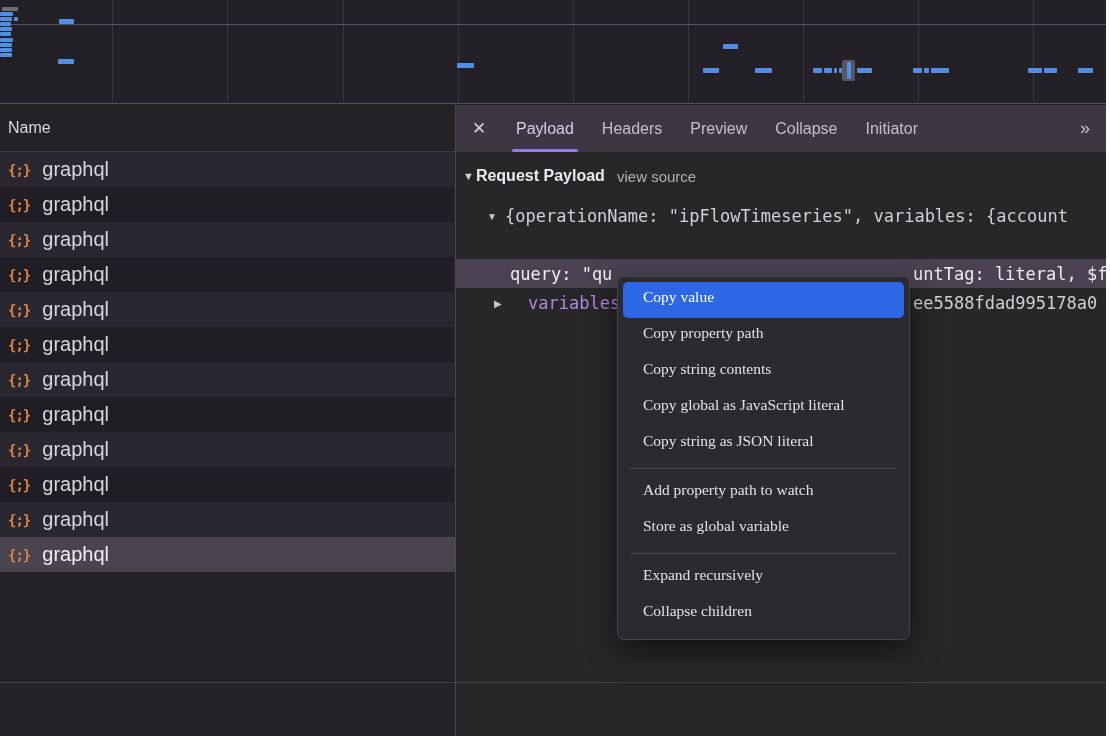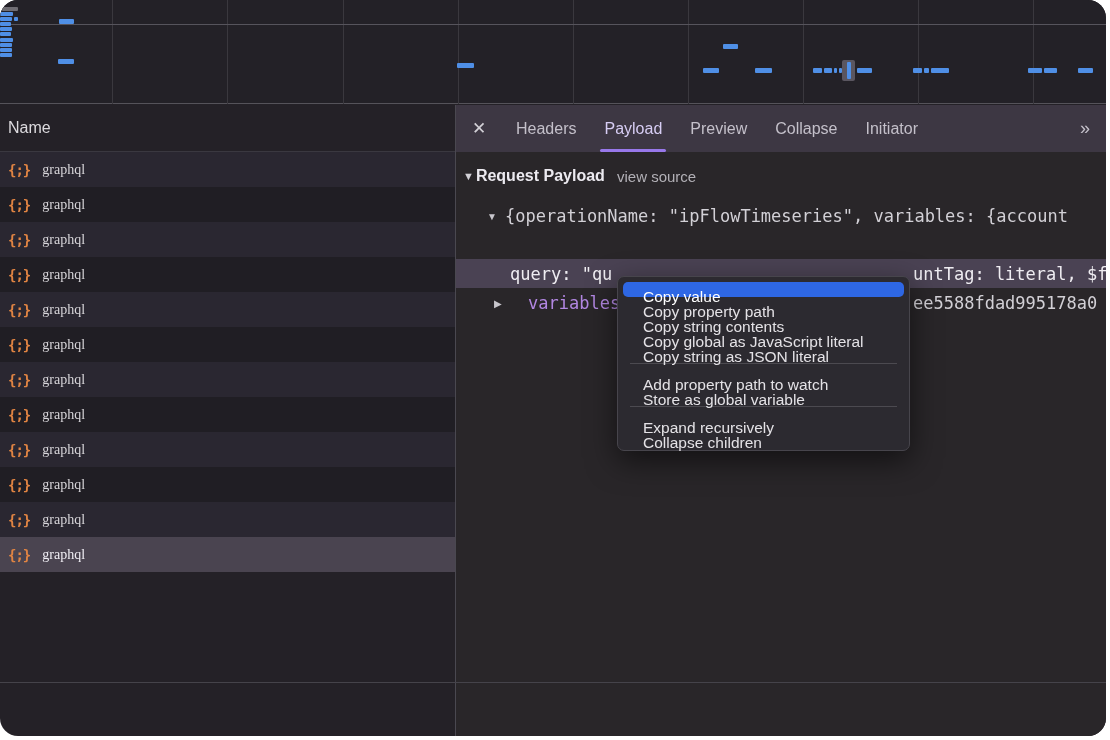--- a/index.html
+++ b/index.html
@@ -1,19 +1,19 @@
 <!DOCTYPE html>
 <html style="--accent-blue: #4f8fe6; --icon-orange: #e08443; --key-purple: #b287e2; --string-cyan: #3ec3ef; --accent-purple: #9878ea; --menu-highlight: #2e67e4;"><head>
 <meta charset="utf-8">
 <style>
   * { margin:0; padding:0; box-sizing:border-box; }
   html,body { background:#ffffff; }
   .screen { position:relative; width:1110px; height:740px; background:#ffffff; overflow:hidden;
             font-family:"Liberation Sans", sans-serif; }
-  .dt { position:absolute; left:0; top:0; width:1106px; height:736px; background:#242127; overflow:hidden;border-radius:18px; }
+  .dt { position:absolute; left:0; top:0; width:1106px; height:736px; background:#242127; overflow:hidden; }
 
   
   .overview { position:absolute; left:0; top:0; width:1106px; height:104px; background:#232127;
               border-bottom:1px solid #55535a; }
   .gridline { position:absolute; top:0; width:1px; height:104px; background:#3a383e; }
   .ov-hline { position:absolute; left:0; top:24px; width:1106px; height:1px; background:#56545c; }
   .ov-bar { position:absolute; border-radius:1px; background:var(--accent-blue); }
   .ov-bar.gray { background:#6f6d73; }
   .ov-marker { position:absolute; background:#5a5660; border-radius:2px; }
   .ov-marker-bar { position:absolute; background:var(--accent-blue); border-radius:1px; }
@@ -22,21 +22,21 @@
   .list-header { position:absolute; left:0; top:105px; width:455px; height:47px; background:#242127;
                  border-bottom:1px solid #3a3840; display:flex; align-items:center; }
   .list-header span { color:#dcdade; font-size:16px; padding-left:8px; }
   .req-list { position:absolute; left:0; top:152px; width:455px; }
   .req-row { width:455px; height:35px; display:flex; align-items:center; cursor:default; }
   .req-row:nth-child(odd) { background:#2a2731; }
   .req-row:nth-child(even) { background:#201e24; }
   .req-row.selected { background:#4a4450; }
   .json-icon { font-family:"DejaVu Sans Mono", monospace; font-weight:700; font-size:14px;
                color:var(--icon-orange); margin-left:8px; letter-spacing:-1px; }
-  .req-label { color:#d8d6da; font-size:14px; margin-left:12px;font-family:Liberation Serif, serif; }
+  .req-label { color:#d8d6da; font-size:20px; margin-left:12px; }
   .req-row.selected .req-label { color:#f0eef4; }
 
   .v-divider { position:absolute; left:455px; top:105px; width:1px; height:631px; background:#4a4850; }
   .h-divider { position:absolute; left:0; top:682px; width:1106px; height:1px; background:#45434a; }
 
   
   .tabbar { position:absolute; left:456px; top:105px; width:650px; height:47px; background:#3d3743;
             display:flex; align-items:stretch; }
   .close-btn { width:46px; display:flex; align-items:center; justify-content:center;
                color:#d2d0d6; font-size:17px; cursor:pointer; }
@@ -64,22 +64,22 @@
   .c-plain { color:#d2d0d6; }
   .c-key { color:var(--key-purple); }
   .c-string { color:var(--string-cyan); }
   .c-selected { color:#efedf2; }
   .row-highlight { position:absolute; left:0; top:107px; width:650px; height:29px; background:#4a4253; }
 
   
   .ctx-menu { position:absolute; left:617px; top:276px; width:293px; background:#2c2a30;
               border:1px solid #47454c; border-radius:7px; padding:5px 0 7px 0;
               box-shadow:0 10px 30px rgba(0,0,0,0.55); z-index:50; }
-  .ctx-item { height:15px; line-height:29px; padding-left:25px; color:#e4e2e6; font-size:15.5px;
-              cursor:pointer; white-space:nowrap; }
+  .ctx-item { height:36px; line-height:29px; padding-left:25px; color:#e4e2e6; font-size:15.5px;
+              cursor:pointer; white-space:nowrap;font-family:Liberation Serif, serif; }
   .ctx-item.highlighted { background:var(--menu-highlight); margin:0 5px; padding-left:20px;
                           border-radius:5px; color:#ffffff; }
   .ctx-sep { height:1px; background:#4c4a50; margin:6px 12px; }
 </style>
 </head>
 <body>
 
 <div class="screen">
   <div class="dt">
 
@@ -179,22 +179,22 @@
           <span class="req-label">graphql</span>
         </div>
       </div>
 
     <div class="v-divider"></div>
     <div class="h-divider"></div>
 
     <div class="tabbar" id="tabbar">
       <div class="close-btn">✕</div>
 
-      <div class="tab">Headers</div>
-        <div class="tab active">Payload</div>
+      <div class="tab active">Payload</div>
+        <div class="tab">Headers</div>
         <div class="tab">Preview</div>
         <div class="tab">Collapse</div>
         <div class="tab">Initiator</div>
         <div class="more-tabs" id="more-tabs">»</div>
     </div>
 
     <div class="payload-panel">
       <div class="row-highlight"></div>
 
       <div class="sect-header">

